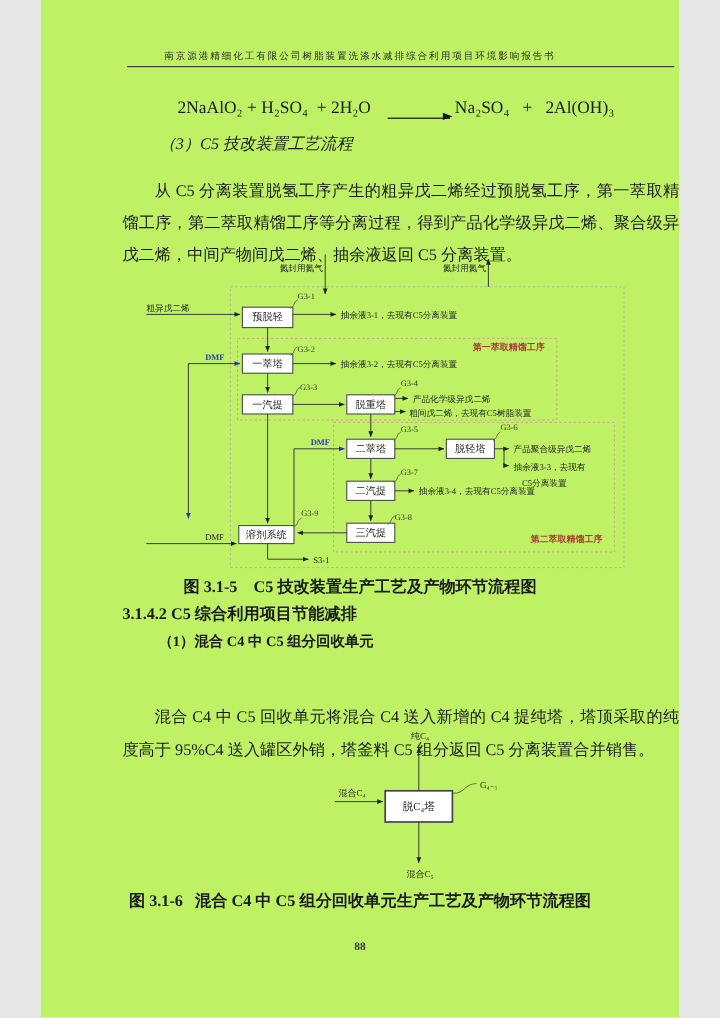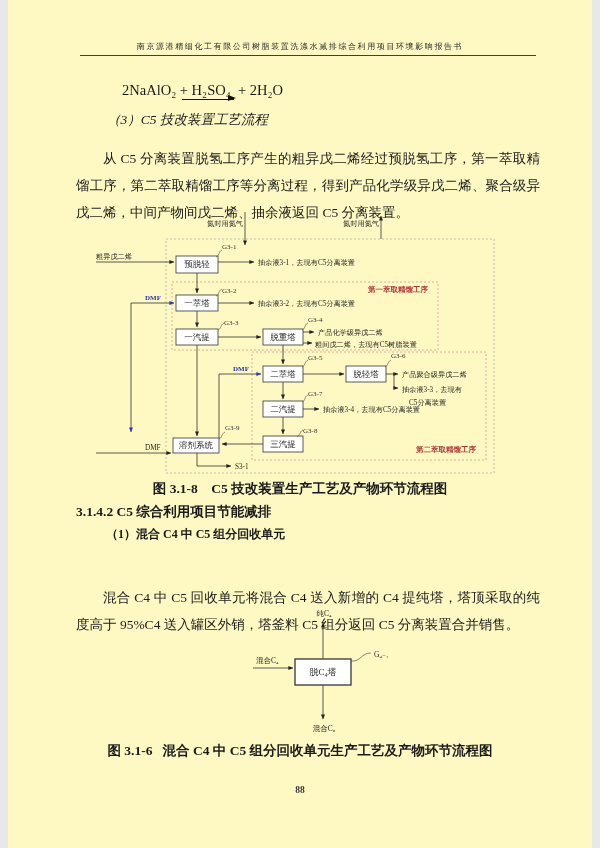--- a/index.html
+++ b/index.html
@@ -1,21 +1,21 @@
 <!DOCTYPE html>
 <html><head>
 <meta charset="utf-8">
 <style>
   html,body{margin:0;padding:0;background:#e8e8e8;}
-  .page{position:relative;width:584px;height:848px;background:#fef9c3;margin:0 auto;
+  .page{position:relative;width:532px;height:848px;background:#bef264;margin:0 auto;
         font-family:"Liberation Serif","DejaVu Serif",serif;color:#1a1a1a;overflow:hidden;}
   .doc-header{position:absolute;top:41px;left:0;width:100%;text-align:center;
               font-size:8px;color:#2b2b2b;letter-spacing:1.6px;}
   .header-rule{position:absolute;top:55px;left:72px;width:456px;border-top:1px solid #3f3f3f;height:0;}
-  .equation{position:absolute;top:82px;left:114px;font-size:14.5px;display:flex;align-items:center;white-space:pre;flex-direction:column;}
+  .equation{position:absolute;top:82px;left:114px;font-size:14.5px;display:flex;align-items:flex-end;white-space:pre;}
   .eq-arrow{display:inline-block;width:52px;height:0;border-top:1.4px solid #111;position:relative;margin:0 4px 0 14px;}
   .eq-arrow:after{content:"";position:absolute;right:-2px;top:-4.6px;
                   border-left:8px solid #111;border-top:3.8px solid transparent;border-bottom:3.8px solid transparent;}
   .h3{position:absolute;top:111px;left:99px;font-size:13.5px;font-style:italic;}
   .para{position:absolute;left:68px;width:464px;font-size:13.5px;line-height:27px;
         text-align:justify;text-indent:2em;}
   .para1{top:131px;}
   .para2{top:548px;margin-top:36px;}
   .figcap{position:absolute;left:0;width:100%;text-align:center;font-weight:bold;
           font-size:13.5px;white-space:pre;}
@@ -46,20 +46,21 @@
 <body>
 
 <div class="page">
 
   <div class="doc-header">南京源港精细化工有限公司树脂装置洗涤水减排综合利用项目环境影响报告书</div>
   <div class="header-rule"></div>
 
   <div class="equation">
     <span>2NaAlO₂ + H₂SO₄  + 2H₂O</span>
     <span class="eq-arrow"></span>
+    <span>Na₂SO₄   +   2Al(OH)₃</span>
   </div>
 
   <div class="h3">（3）C5 技改装置工艺流程</div>
 
   <p class="para para1">从 C5 分离装置脱氢工序产生的粗异戊二烯经过预脱氢工序，第一萃取精馏工序，第二萃取精馏工序等分离过程，得到产品化学级异戊二烯、聚合级异戊二烯，中间产物间戊二烯、抽余液返回 C5 分离装置。</p>
 
   <svg class="d1" width="420" height="272" viewBox="0 0 420 272">
     <defs>
       <marker id="mA" markerWidth="6" markerHeight="6" refX="4.6" refY="2" orient="auto" markerUnits="userSpaceOnUse">
         <path d="M0,0 L4.8,2 L0,4 Z" fill="#222"></path>
@@ -215,21 +216,21 @@
     <g>
       <path class="squig" d="M209,227 C213,225 211,222 215,220"></path>
       <text class="gt" x="215" y="223">G3-8</text>
     </g>
     <g>
       <path class="squig" d="M131,229 C135,227 133,224 137,222"></path>
       <text class="gt" x="137" y="220">G3-9</text>
     </g>
   </svg>
 
-  <div class="figcap cap1">图 3.1-8    C5 技改装置生产工艺及产物环节流程图</div>
+  <div class="figcap cap1">图 3.1-5    C5 技改装置生产工艺及产物环节流程图</div>
 
   <div class="h342">3.1.4.2 C5 综合利用项目节能减排</div>
   <div class="hc4">（1）混合 C4 中 C5 组分回收单元</div>
 
   <p class="para para2">混合 C4 中 C5 回收单元将混合 C4 送入新增的 C4 提纯塔，塔顶采取的纯度高于 95%C4 送入罐区外销，塔釜料 C5 组分返回 C5 分离装置合并销售。</p>
 
   <svg class="d2" width="250" height="140" viewBox="0 0 250 140">
     <g>
       <line class="ln" x1="115" y1="59" x2="115" y2="23" marker-end="url(#mA)"></line>
       <text class="st2" x="116" y="16" text-anchor="middle">纯C₄</text>

